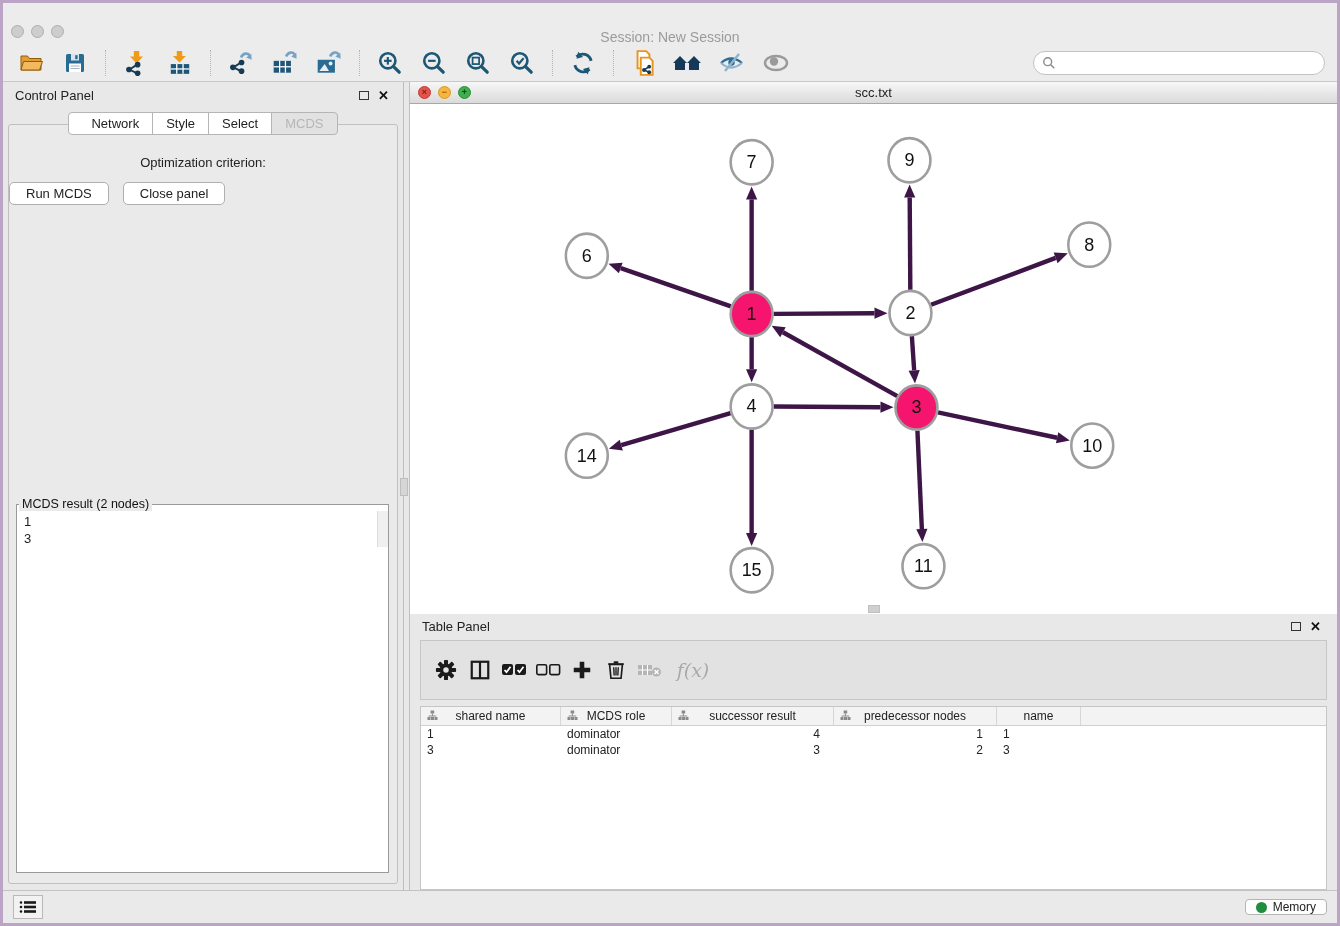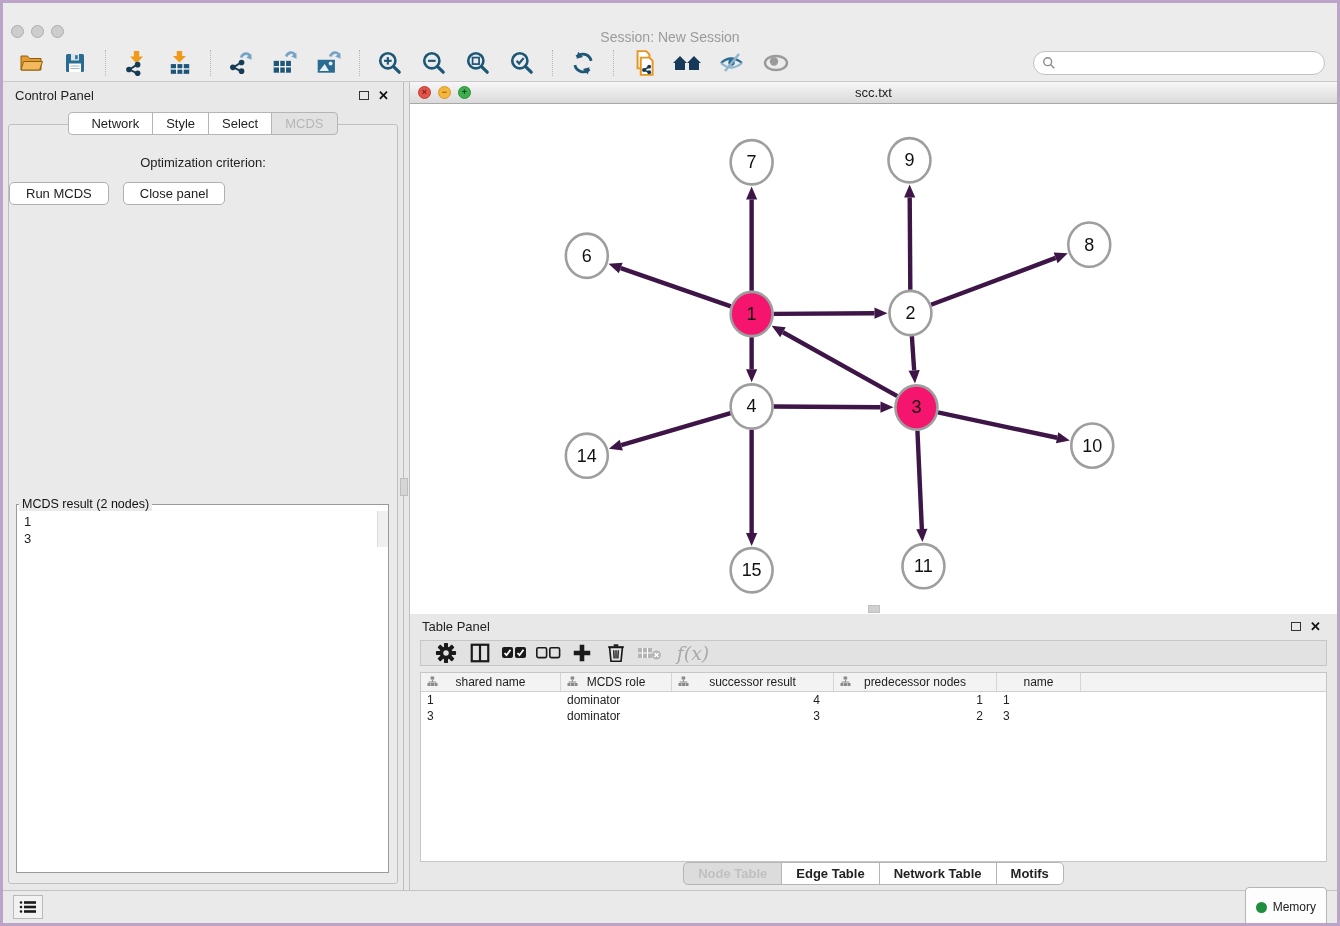--- a/index.html
+++ b/index.html
@@ -62,38 +62,38 @@
   .nt-lights { position:absolute; left:8px; top:4px; display:flex; gap:7px; }
   .ntl { width:13px; height:13px; border-radius:50%; display:flex; align-items:center; justify-content:center; font-size:9px; font-weight:bold; line-height:1; }
   .ntl.red { background:#E4544B; border:1px solid #C03B34; color:#7E1D14; }
   .ntl.yellow { background:#F6B53D; border:1px solid #D59A27; color:#925F06; }
   .ntl.green { background:#3FAE4E; border:1px solid #2F8E3C; color:#0D4D14; }
   .canvas { flex:1; background:#fff; position:relative; }
   .resize-handle { position:absolute; left:50%; bottom:1px; transform:translateX(-50%); width:12px; height:8px; background:#CFCFCF; border:1px solid #C0C0C0; }
   
   .tpanel { flex:1; background:#E8E8E8; display:flex; flex-direction:column; overflow:hidden; border-left:1px solid #BFBFBF; border-top:1px solid #C4C4C4;}
   .tp-head { height:27px; display:flex; align-items:center; padding:0 16px 0 12px; flex:0 0 auto;}
-  .tp-toolbar { margin:0 10px; height:26px; flex:0 0 auto; background:#E2E2E2; border:1px solid #C6C6C6; display:flex; align-items:center; gap:0; padding:0 8px; }
+  .tp-toolbar { margin:0 10px; height:60px; flex:0 0 auto; background:#E2E2E2; border:1px solid #C6C6C6; display:flex; align-items:center; gap:0; padding:0 8px; }
   .tp-tbtn { width:34px; height:32px; display:flex; align-items:center; justify-content:center; }
   .fx-label { font-family:"DejaVu Serif", serif; font-style:italic; font-size:19px; color:#A9A9A9; }
   .tablebox { flex:1; margin:6px 10px 0 10px; background:#fff; border:1px solid #C6C6C6; overflow:hidden; display:flex; flex-direction:column; }
   .thead-row { display:flex; background:#F3F3F3; border-bottom:1px solid #CFCFCF; height:19px; flex:0 0 auto; }
   .th-cell { position:relative; border-right:1px solid #D6D6D6; font-size:12px; display:flex; align-items:center; justify-content:center; color:#222; }
   .th-cell .tree-ic { position:absolute; left:6px; top:3px; }
   .trow { display:flex; height:16px; font-size:12px; align-items:center; }
   .td-cell { padding:0 6px; overflow:hidden; white-space:nowrap; }
   .tp-tabs { display:flex; justify-content:center; margin:auto 0 5px 0; flex:0 0 auto; }
   .tp-tab { border:1px solid #B5B5B5; background:#fff; padding:3px 14px; font-size:13px; font-weight:bold; margin-left:-1px; }
   .tp-tab:first-child { border-radius:5px 0 0 5px; margin-left:0; }
   .tp-tab:last-child { border-radius:0 5px 5px 0; }
   .tp-tab.disabled-active { background:#DCDCDC; color:#C0C0C0; }
   
   .statusbar { height:33px; background:#EAEAEA; border-top:1px solid #C3C3C3; display:flex; align-items:center; padding:0 10px; flex:0 0 auto; }
   .sb-left-btn { width:30px; height:24px; background:#F2F2F2; border:1px solid #B9B9B9; display:flex; align-items:center; justify-content:center; }
-  .memory-btn { margin-left:auto; height:40px; background:#FDFDFD; border:1px solid #B5B5B5; border-radius:4px; display:flex; align-items:center; gap:6px; padding:0 10px; font-size:12px;justify-content:center; }
+  .memory-btn { margin-left:auto; height:16px; background:#FDFDFD; border:1px solid #B5B5B5; border-radius:4px; display:flex; align-items:center; gap:6px; padding:0 10px; font-size:12px;justify-content:center; }
   .mem-dot { width:11px; height:11px; border-radius:50%; background:#1E8E3E; }
 </style>
 </head>
 <body>
 
 <div class="titlebar">
   <div class="traffic">
     <span class="tl"></span>
     <span class="tl"></span>
     <span class="tl"></span>
@@ -491,26 +491,20 @@
             </div>
             <div class="trow">
               <div class="td-cell" style="width: 140px; text-align: left;">3</div>
               <div class="td-cell" style="width: 111px; text-align: left;">dominator</div>
               <div class="td-cell" style="width: 162px; text-align: right; padding-right: 14px;">3</div>
               <div class="td-cell" style="width: 163px; text-align: right; padding-right: 14px;">2</div>
               <div class="td-cell" style="width: 84px; text-align: left;">3</div>
             </div>
           </div>
       </div>
-      <div class="tp-tabs">
-        <div class="tp-tab disabled-active">Node Table</div>
-        <div class="tp-tab">Edge Table</div>
-        <div class="tp-tab">Network Table</div>
-        <div class="tp-tab">Motifs</div>
-      </div>
     </div>
   </div>
 </div>
 
 <div class="statusbar">
   <div class="sb-left-btn">
     <svg width="18" height="14" viewBox="0 0 18 14">
       <circle cx="2" cy="2.5" r="1.3" fill="#1A1A1A"></circle>
       <circle cx="2" cy="7" r="1.3" fill="#1A1A1A"></circle>
       <circle cx="2" cy="11.5" r="1.3" fill="#1A1A1A"></circle>

